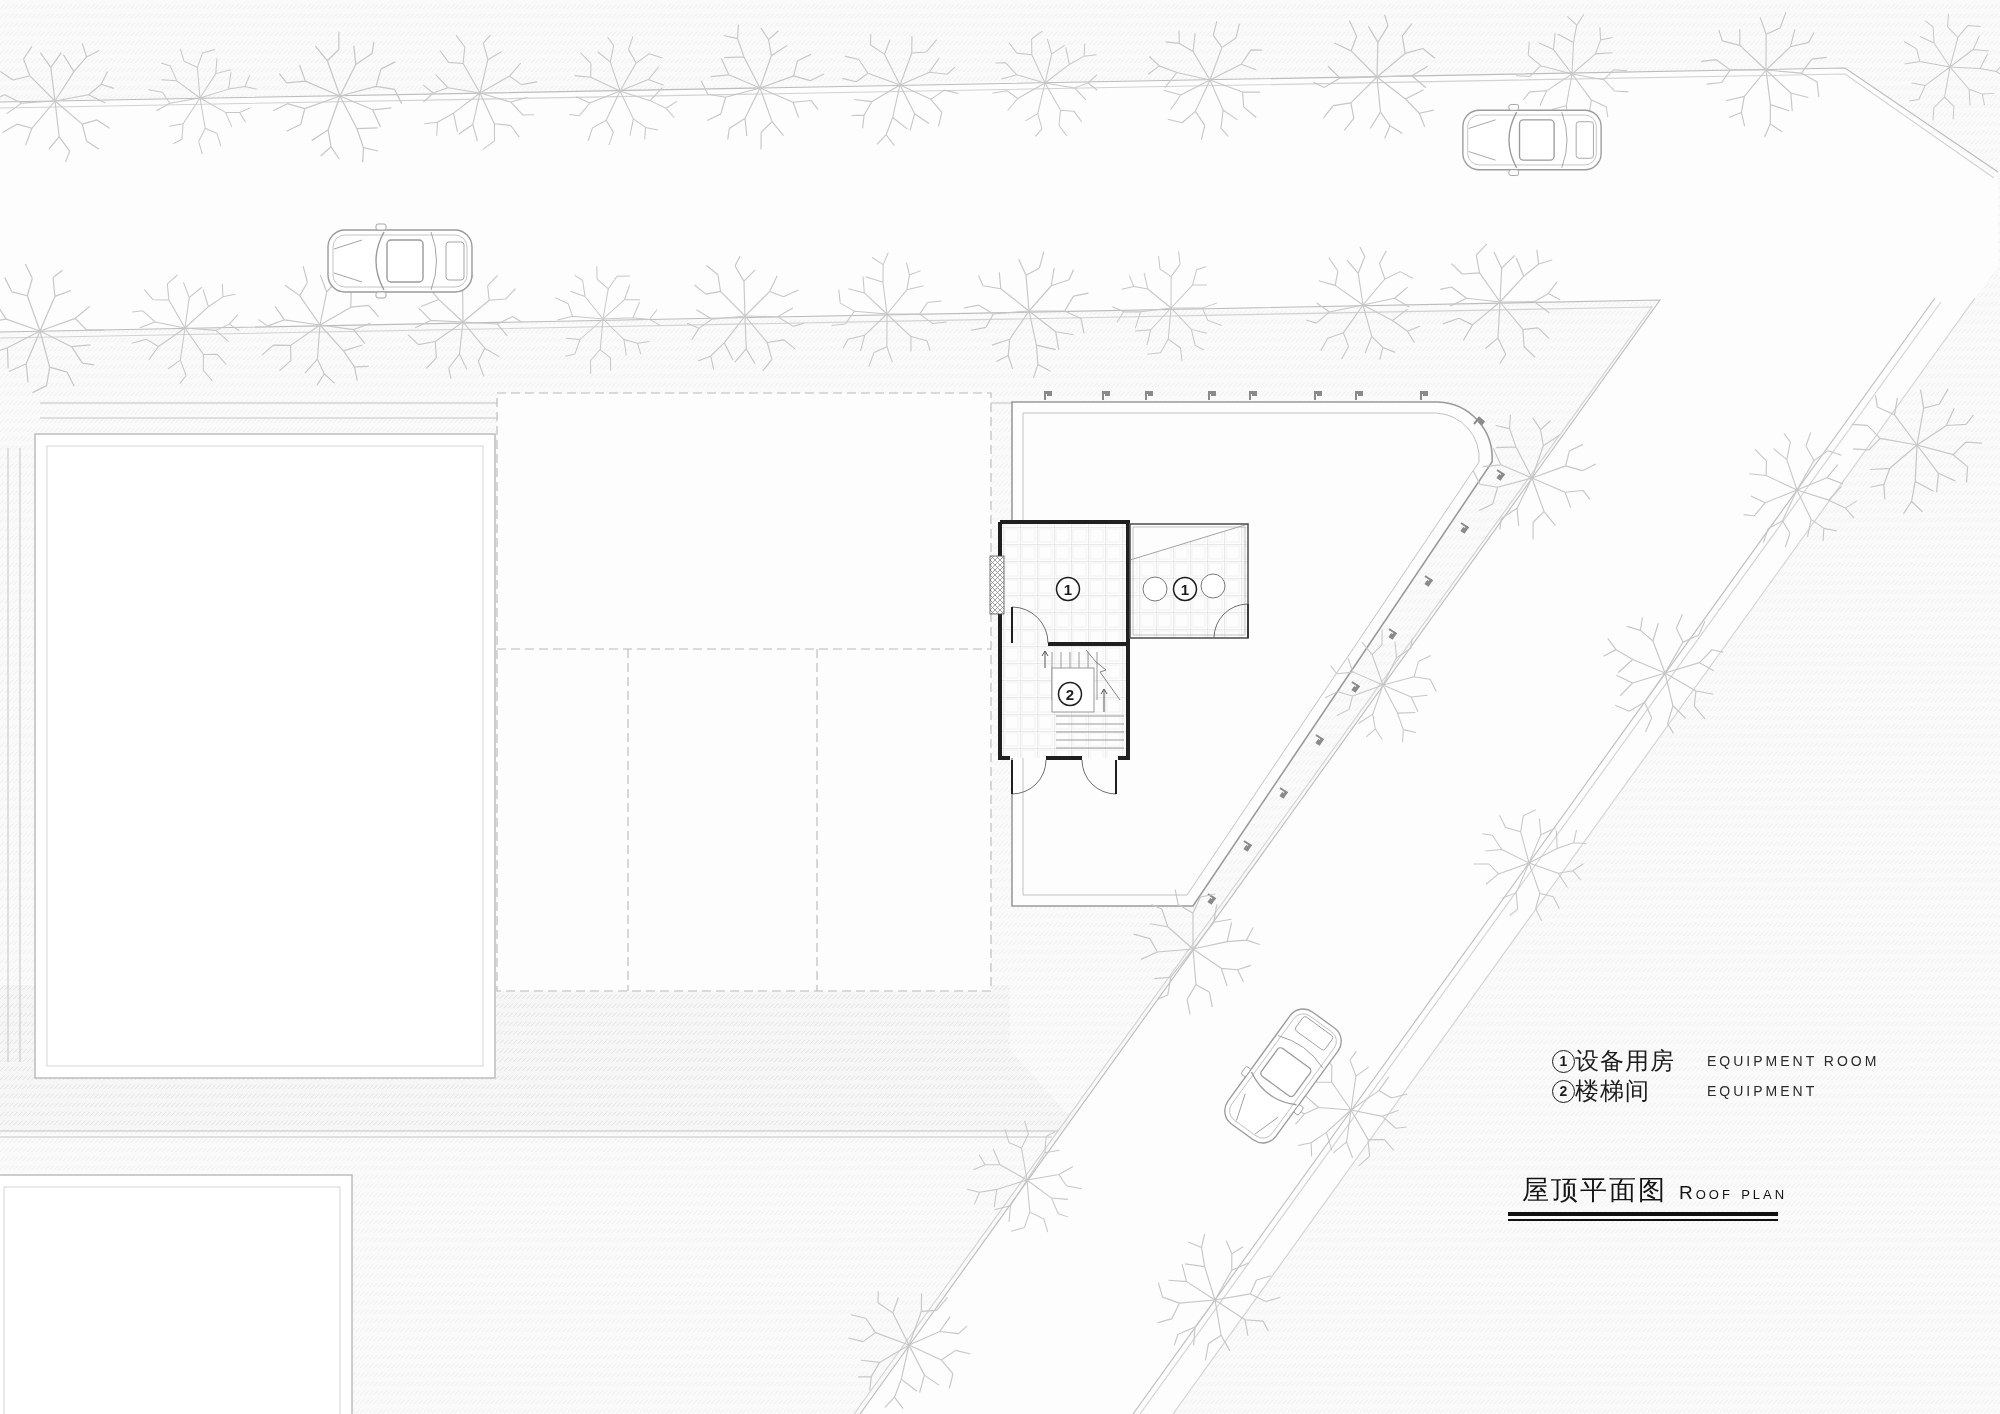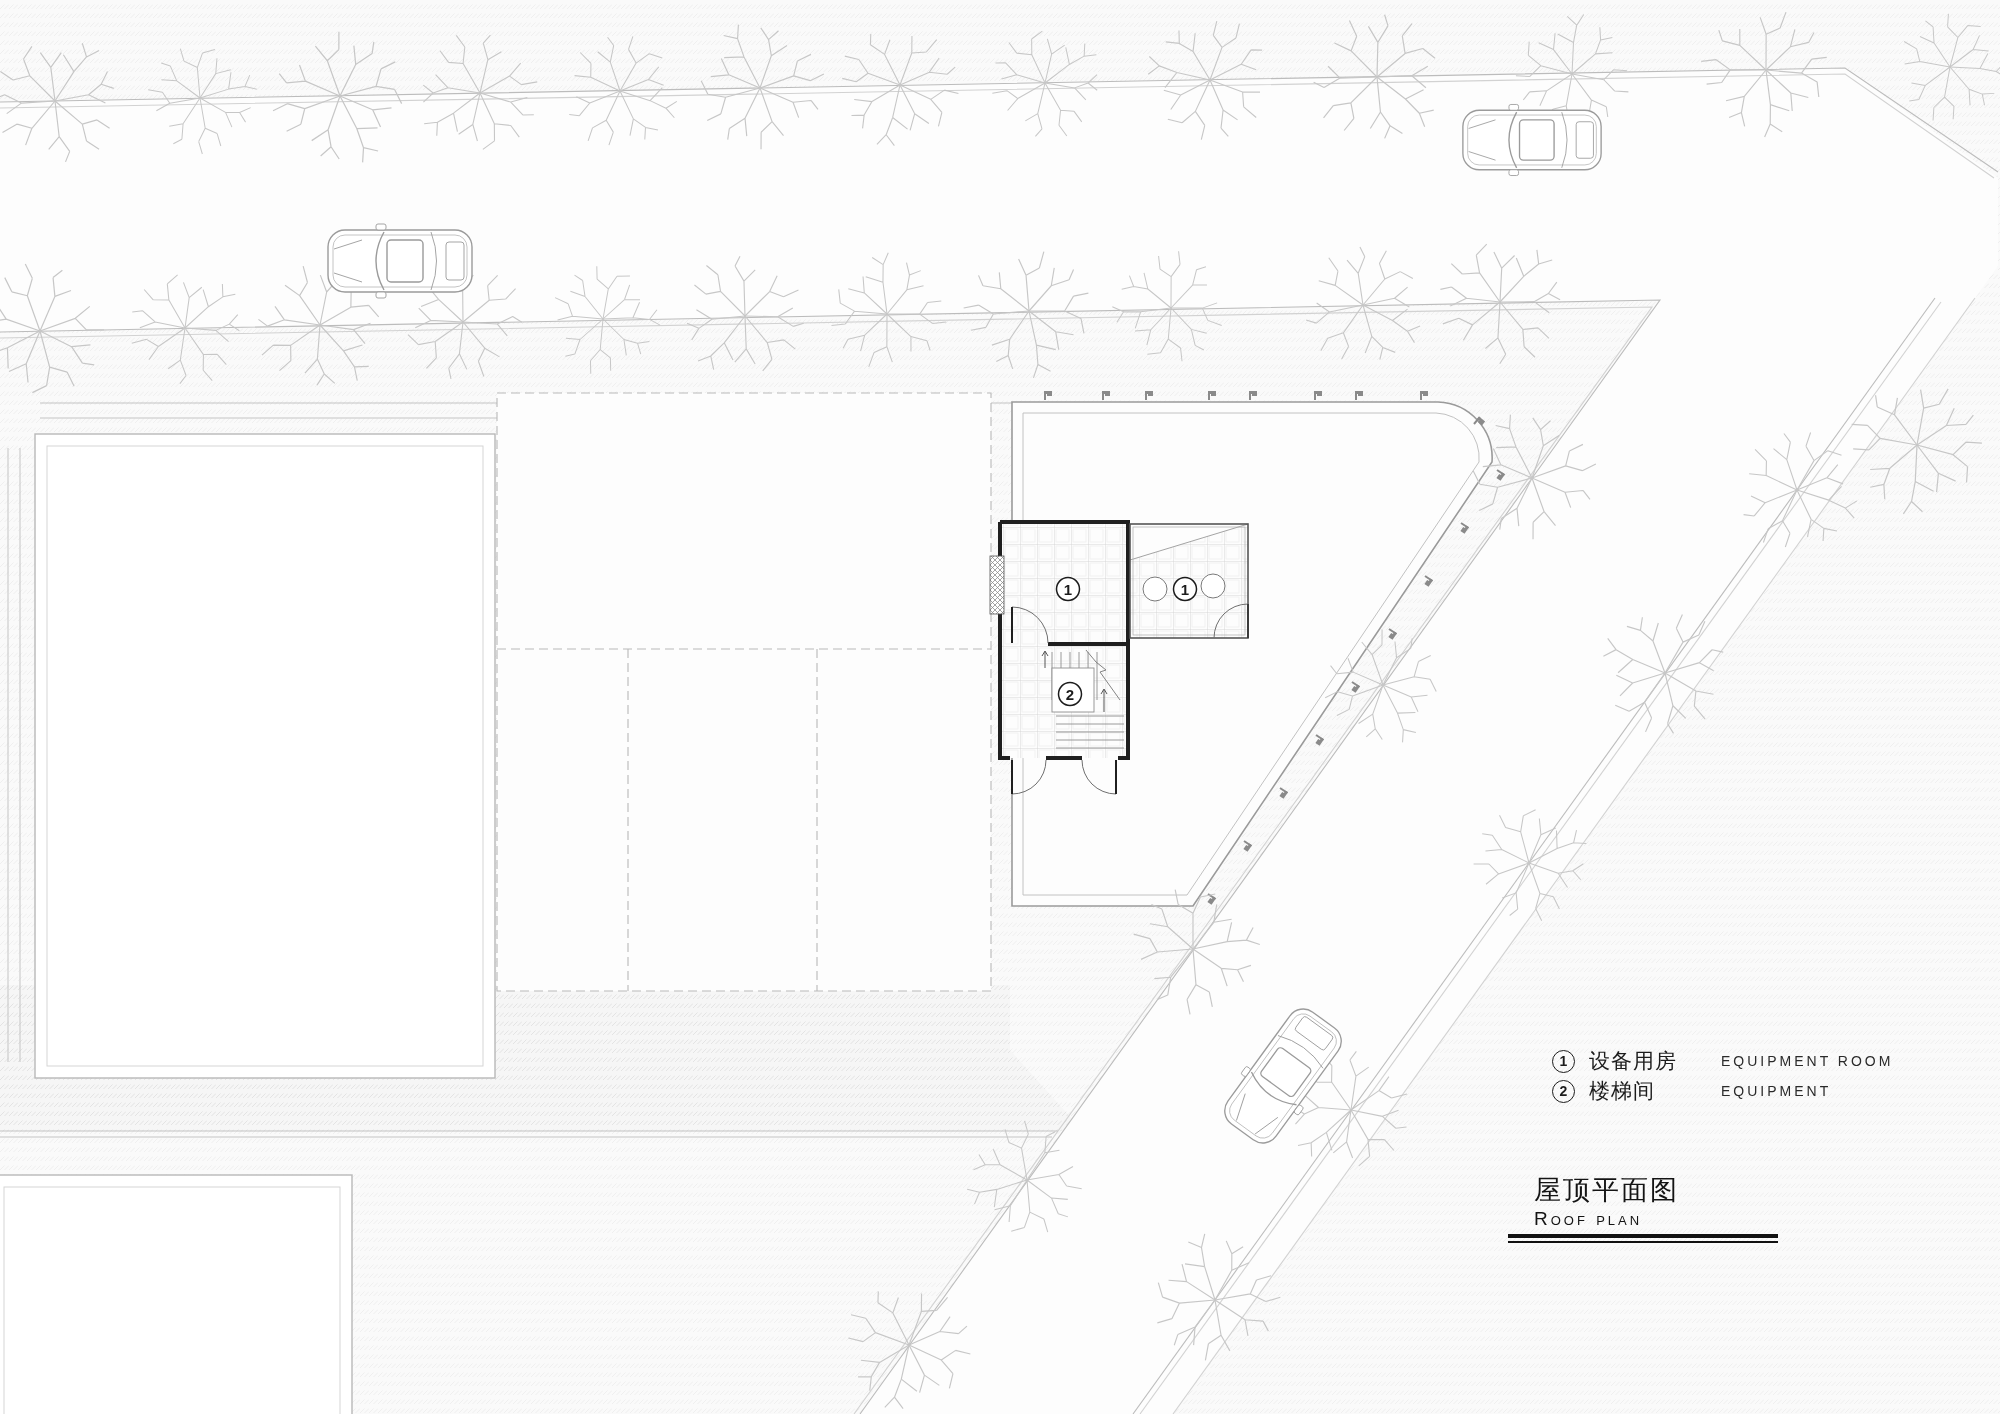--- a/index.html
+++ b/index.html
@@ -5,24 +5,24 @@
   html,body{margin:0;padding:0;background:#ffffff;}
   #canvas{position:relative;width:2000px;height:1414px;overflow:hidden;
           font-family:"Liberation Sans","DejaVu Sans",sans-serif;background:#fbfbfb;}
   svg{position:absolute;left:0;top:0;}
   
   .legend{position:absolute;left:1552px;top:1046px;color:#1c1c1c;}
   .legend-row{display:flex;align-items:center;height:30px;}
   .num-circle{display:inline-flex;align-items:center;justify-content:center;
       width:21px;height:21px;border:1.6px solid #1c1c1c;border-radius:50%;
       font-size:14px;font-weight:bold;flex:0 0 auto;}
-  .legend-zh{font-size:21px;margin-left:14px;width:132px;letter-spacing:1px;}
+  .legend-zh{font-size:24px;width:132px;letter-spacing:1px;}
   .legend-en{font-size:14px;letter-spacing:3px;color:#2a2a2a;font-weight:400;}
   .titleblock{position:absolute;left:1508px;top:1172px;color:#141414;}
-  .title-line{display:flex;align-items:baseline;white-space:nowrap;padding-left:14px;flex-direction:column;}
+  .title-line{display:flex;align-items:baseline;white-space:nowrap;padding-left:14px;}
   .title-zh{font-size:27px;letter-spacing:2px;}
   .title-en{font-size:19px;margin-left:12px;font-variant:small-caps;letter-spacing:3px;font-weight:400;}
   .rule-thick{width:270px;height:4px;background:#111;margin-top:4px;}
   .rule-thin{width:270px;height:2px;background:#111;margin-top:3px;}
 </style>
 </head>
 <body>
 
 <div id="canvas">
 <svg width="2000" height="1414" viewBox="0 0 2000 1414">

